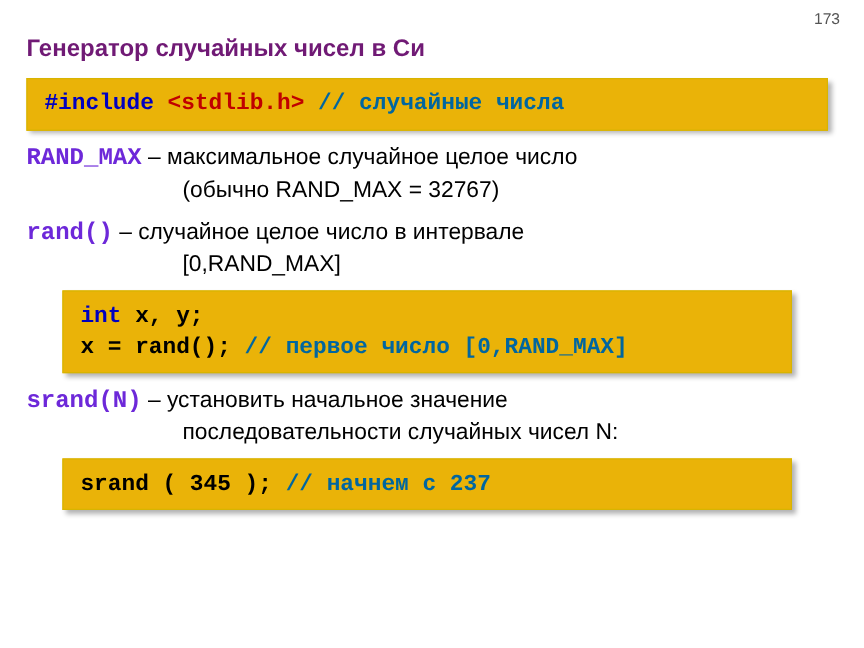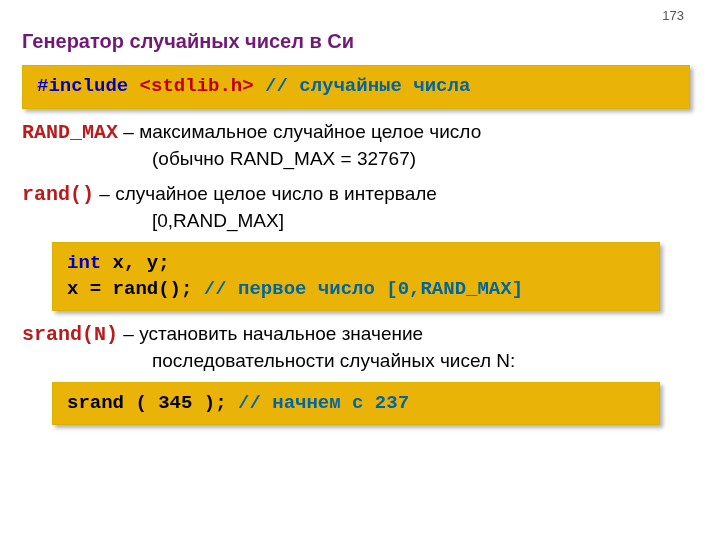--- a/index.html
+++ b/index.html
@@ -8,21 +8,21 @@
     width: 720px;
     height: 540px;
     background: #ffffff;
     font-family: Arial, Helvetica, sans-serif;
     position: relative;
     box-sizing: border-box;
   }
   .page-number {
     position: absolute;
     top: 8px;
-    right: 36px;
+    right: 20px;
     font-size: 13px;
     color: #555;
   }
   .title {
     font-size: 20px;
     font-weight: bold;
     color: #701a75;
     margin: 30px 0 12px 22px;
   }
   .codebox {
@@ -42,21 +42,21 @@
   .codebox .black { color: #000; }
   .para {
     margin: 10px 22px 6px 22px;
     font-size: 19px;
     line-height: 1.35;
     color: #000;
   }
   .para .term {
     font-family: "Courier New", monospace;
     font-weight: bold;
-    color: #b91c1c;
+    color: #6d28d9;
     font-size: 20px;
     margin-top: 16px;
   }
   .indent-line {
     display: block;
     padding-left: 130px;
   }
   .codebox.inner {
     margin-left: 52px;
     margin-right: 60px;

